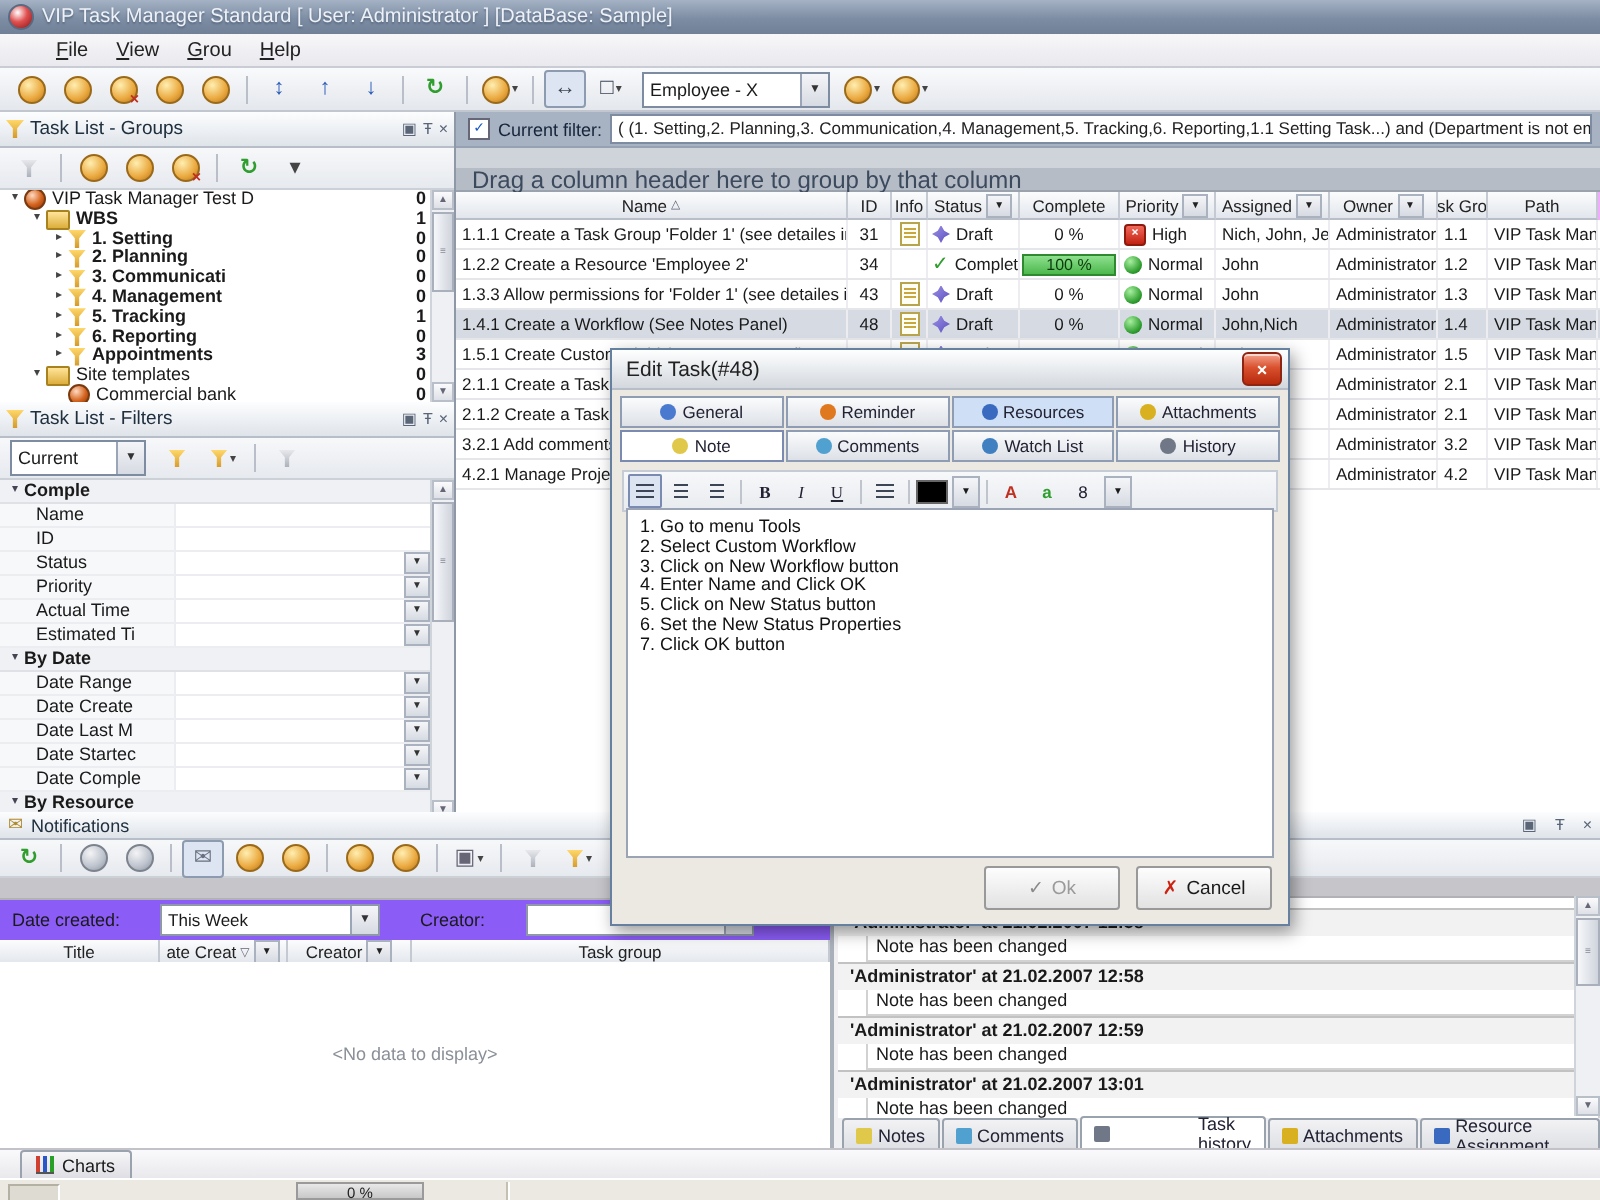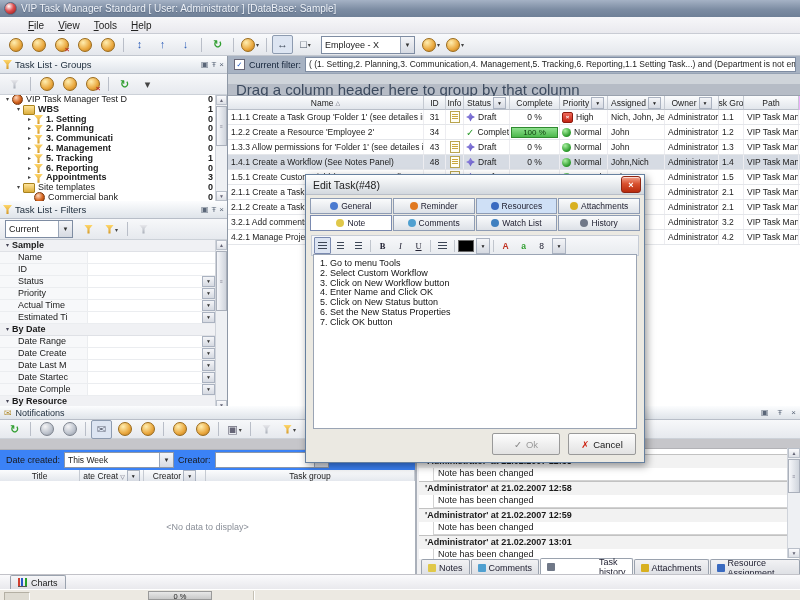--- a/index.html
+++ b/index.html
@@ -79,21 +79,21 @@
   .rightcol{position:absolute;left:228px;top:56px;width:572px;height:350px;background:#f0abfc;}
   .filterbar{position:absolute;left:0;top:0;width:572px;height:18px;background:#a7b2c2;display:flex;
     align-items:center;padding-left:6px;box-sizing:border-box;gap:4px;border-bottom:1px solid #96a2b4;}
   .cbx{width:9px;height:9px;background:#fff;border:1px solid #667;display:flex;align-items:center;
     justify-content:center;font-size:7px;color:#1a56c4;font-weight:bold;line-height:9px;}
   .fb-label{font-size:9px;color:#14243a;white-space:nowrap;}
   .fb-value{flex:1;height:13px;line-height:13px;background:#fff;border:1px solid #7e8ca2;font-size:8.5px;
     padding:0 3px;margin-right:4px;white-space:nowrap;overflow:hidden;color:#222;}
   .subbar{position:absolute;left:0;top:18px;width:572px;height:10px;background:#cfd4da;}
   .groupby{position:absolute;left:0;top:28px;width:572px;height:12px;background:#b6bcc6;
-    border-bottom:1px solid #9aa2ae;font-size:15px;color:#3c4a5e;line-height:12px;padding-left:8px;box-sizing:border-box;}
+    border-bottom:1px solid #9aa2ae;font-size:12px;color:#3c4a5e;line-height:12px;padding-left:8px;box-sizing:border-box;}
   .gridhead{position:absolute;left:0;top:40px;width:572px;height:14px;display:flex;}
   .gh-cell{background:linear-gradient(#fbfcfd,#e2e6ec);border-right:1px solid #c5cad2;border-bottom:1px solid #b9bfc9;
     font-size:8.5px;color:#222;display:flex;align-items:center;justify-content:center;box-sizing:border-box;
     position:relative;white-space:nowrap;overflow:hidden;}
   .gh-sort{font-size:6px;color:#667;margin-left:2px;}
   .gh-dd{width:11px;height:10px;margin-left:2px;background:linear-gradient(#f4f5f8,#d6dae2);
     border:1px solid #aab2c0;font-size:5px;display:flex;align-items:center;justify-content:center;flex:none;}
   .gridrows{position:absolute;left:0;top:54px;width:572px;bottom:0;background:#fff;}
   .g-row{display:flex;height:14px;border-bottom:1px solid #e4e6ea;}
   .g-row.selected{background:#d6dbe3;}
@@ -152,21 +152,21 @@
   
   .bottom{position:absolute;left:0;top:406px;width:800px;height:168px;background:#f0f0f2;}
   .bot-head{height:13px;background:linear-gradient(#fcfdfe,#dfe4ea);border-bottom:1px solid #b8bec8;
     display:flex;align-items:center;padding:0 4px;font-size:9px;color:#21303f;}
   .env{font-size:9px;color:#b08a2a;margin-right:4px;}
   .bot-body{position:relative;height:155px;}
   .np-left{position:absolute;left:0;top:0;width:417px;height:155px;border-right:2px solid #aab0ba;box-sizing:border-box;}
   .np-tools{height:18px;background:linear-gradient(#f7f8fa,#e6e9ee);border-bottom:1px solid #ccd1d8;
     display:flex;align-items:center;padding-left:4px;gap:2px;}
   .np-gray{height:10px;background:#c6c6ca;border-bottom:1px solid #b2b2b6;}
-  .np-filter{height:20px;background:#3b82f6;display:flex;align-items:center;padding-left:6px;gap:4px;font-size:9px;}
+  .np-filter{height:20px;background:#8b5cf6;display:flex;align-items:center;padding-left:6px;gap:20px;font-size:9px;}
   .np-combo{height:14px;background:#fff;border:1px solid #8e98a8;display:flex;align-items:center;}
   .np-combo .val{width:88px;padding:0 3px;font-size:8.5px;overflow:hidden;white-space:nowrap;}
   .np-combo .val.short{width:92px;}
   .np-cols{height:13px;display:flex;}
   .np-grid{position:absolute;left:0;top:61px;right:0;bottom:0;background:#fff;}
   .nodata{position:absolute;left:0;right:0;top:44%;text-align:center;color:#8a8f98;font-size:9px;}
   .np-right{position:absolute;left:419px;top:0;right:0;height:155px;}
   .hist{position:absolute;left:0;top:28px;right:0;height:110px;background:#fff;border-top:1px solid #b2b2b6;overflow:hidden;}
   .h-partial{height:5px;overflow:hidden;}
   .h-partial .h-msg{margin-top:-7px;}
@@ -199,21 +199,21 @@
 <div class="app">
 
   <div class="titlebar">
     <span class="appicon"></span>
     <span>VIP Task Manager Standard [ User: Administrator ] [DataBase: Sample]</span>
   </div>
 
   <div class="menubar">
       <div class="menu-item">File</div>
       <div class="menu-item">View</div>
-      <div class="menu-item">Tools</div>
+      <div class="menu-item">Grou</div>
       <div class="menu-item">Help</div>
     </div>
 
   <div class="toolbar">
       <span class="tbtn">
         <span class="orb"></span>
       </span>
       <span class="tbtn">
         <span class="orb"></span>
       </span>
@@ -402,21 +402,21 @@
         </span>
     </div>
     <div class="flist">
       <div class="vscroll">
         <div class="vs-btn">▲</div>
         <div class="vs-thumb" style="top:11px;height:60px;">≡</div>
         <div class="vs-btn down">▼</div>
       </div>
     <div class="fgroup">
           <span class="fgarrow">▾</span>
-          <span>Sample</span>
+          <span>Comple</span>
         </div>
         <div class="frow">
           <span class="fl-label">Name</span>
           <span class="fl-val"></span>
         </div>
         <div class="frow">
           <span class="fl-label">ID</span>
           <span class="fl-val"></span>
         </div>
         <div class="frow">

